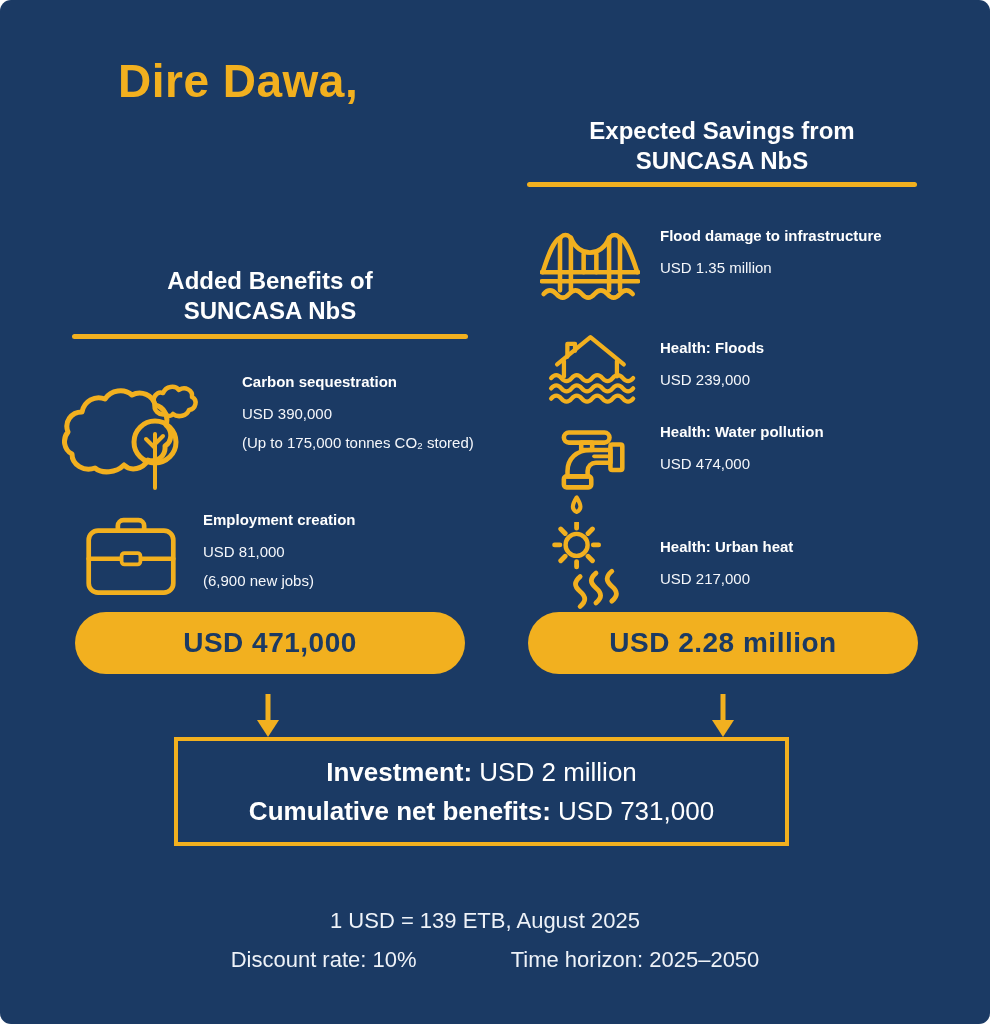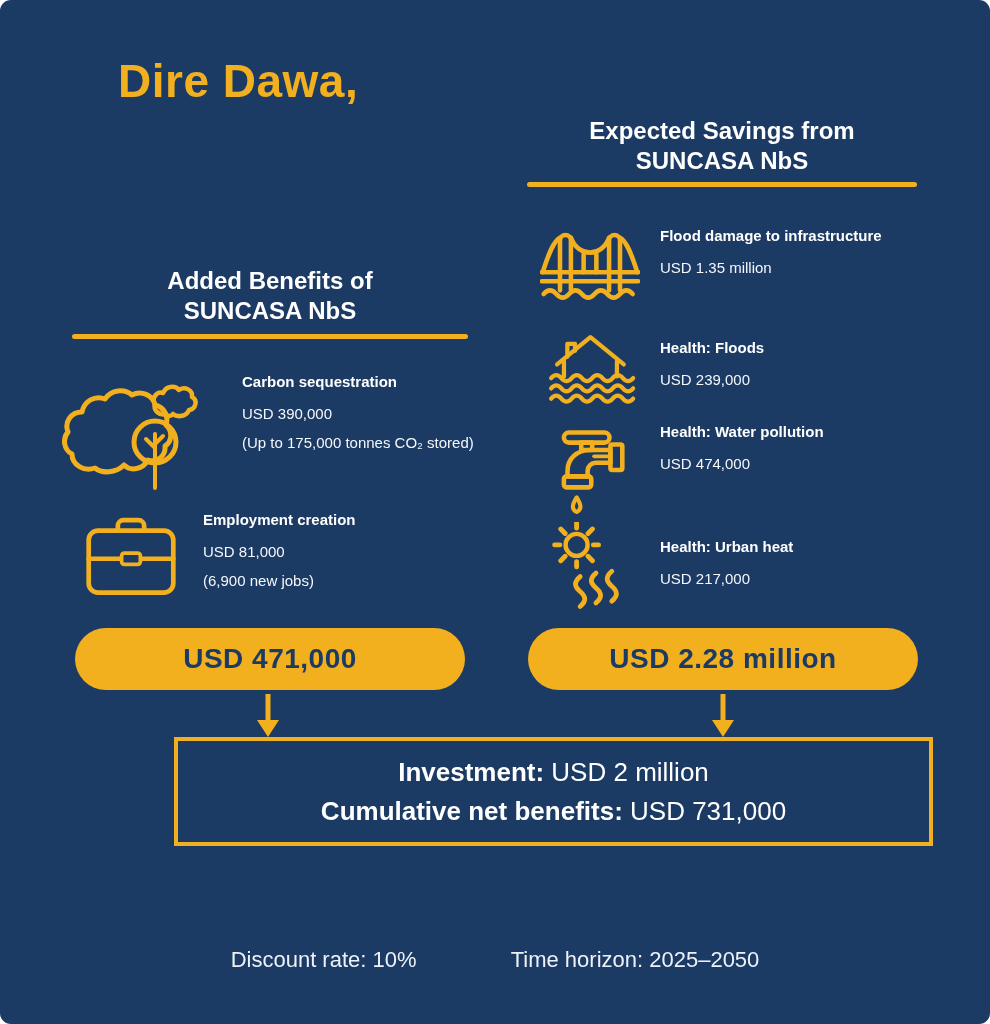--- a/index.html
+++ b/index.html
@@ -27,31 +27,31 @@
   .rule{
     position:absolute;height:5px;background:var(--gold);border-radius:3px;
   }
   .rule-left{left:72px;top:334px;width:396px;}
   .rule-right{left:527px;top:182px;width:390px;}
   .icon-box{position:absolute;}
   .icon-box svg{width:100%;height:100%;display:block;}
   .item-text{position:absolute;color:var(--body);font-size:15px;line-height:29px;}
   .item-title{color:var(--white);font-weight:700;line-height:28px;margin-bottom:3px;}
   .pill{
-    position:absolute;top:628px;width:390px;height:62px;background:var(--gold);
+    position:absolute;top:612px;width:390px;height:62px;background:var(--gold);
     border-radius:31px;display:flex;align-items:center;justify-content:center;
     color:var(--navy);font-size:28px;font-weight:700;letter-spacing:0.5px;
   }
   .pill-left{left:75px;}
   .pill-right{left:528px;}
   .arrow{position:absolute;top:694px;width:28px;height:44px;}
   .arrow-left{left:254px;}
   .arrow-right{left:709px;}
   .summary-box{
-    position:absolute;left:174px;top:737px;width:759px;height:109px;
+    position:absolute;left:174px;top:737px;width:615px;height:109px;
     border:4px solid var(--gold);box-sizing:border-box;
     display:flex;flex-direction:column;align-items:center;justify-content:center;
     color:var(--white);font-size:26px;line-height:39px;text-align:center;
   }
   .summary-box b{font-weight:700;}
   .summary-box .val{font-weight:400;}
   .footer-line1{
     position:absolute;left:0;top:908px;width:970px;text-align:center;
     color:#eef2f8;font-size:22px;
   }
@@ -193,18 +193,19 @@
     <div>
       <b>Investment:</b>
       <span class="val">USD 2 million</span>
     </div>
     <div>
       <b>Cumulative net benefits:</b>
       <span class="val">USD 731,000</span>
     </div>
   </div>
 
+  <div class="footer-line1">1 USD = 139 ETB, August 2025</div>
   <div class="footer-line2">
     <span>Discount rate: 10%</span>
     <span>Time horizon: 2025–2050</span>
   </div>
 
 </div>
 
 </body></html>

